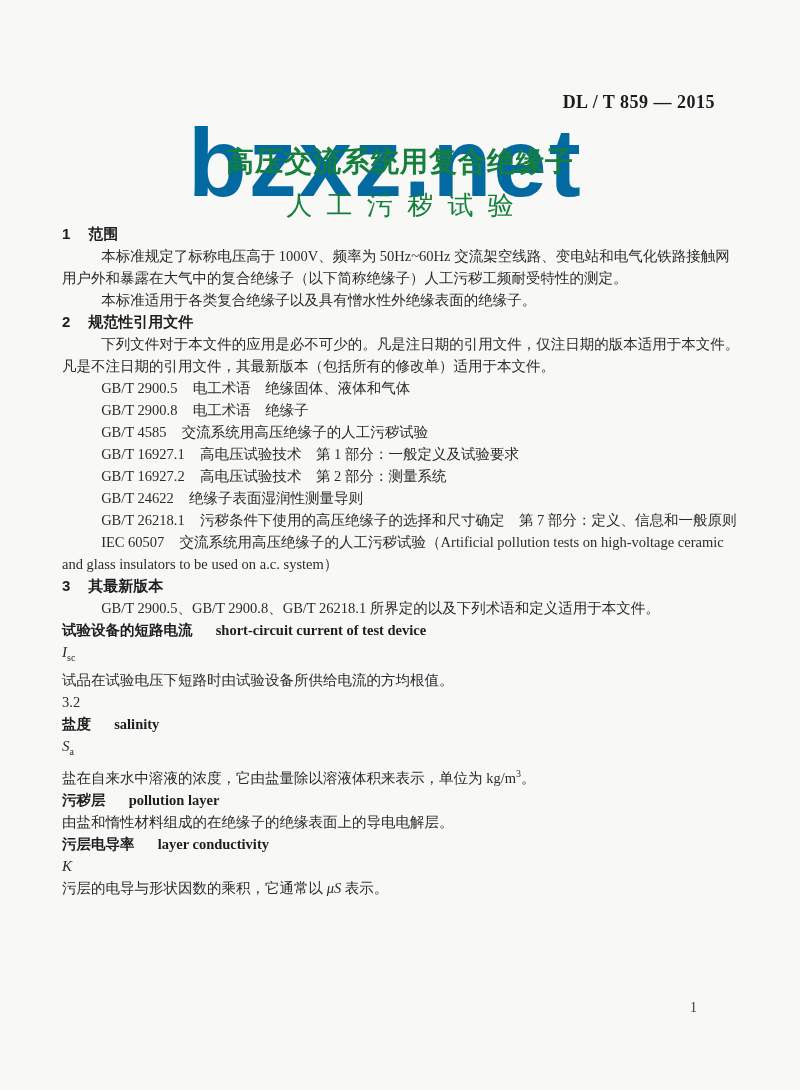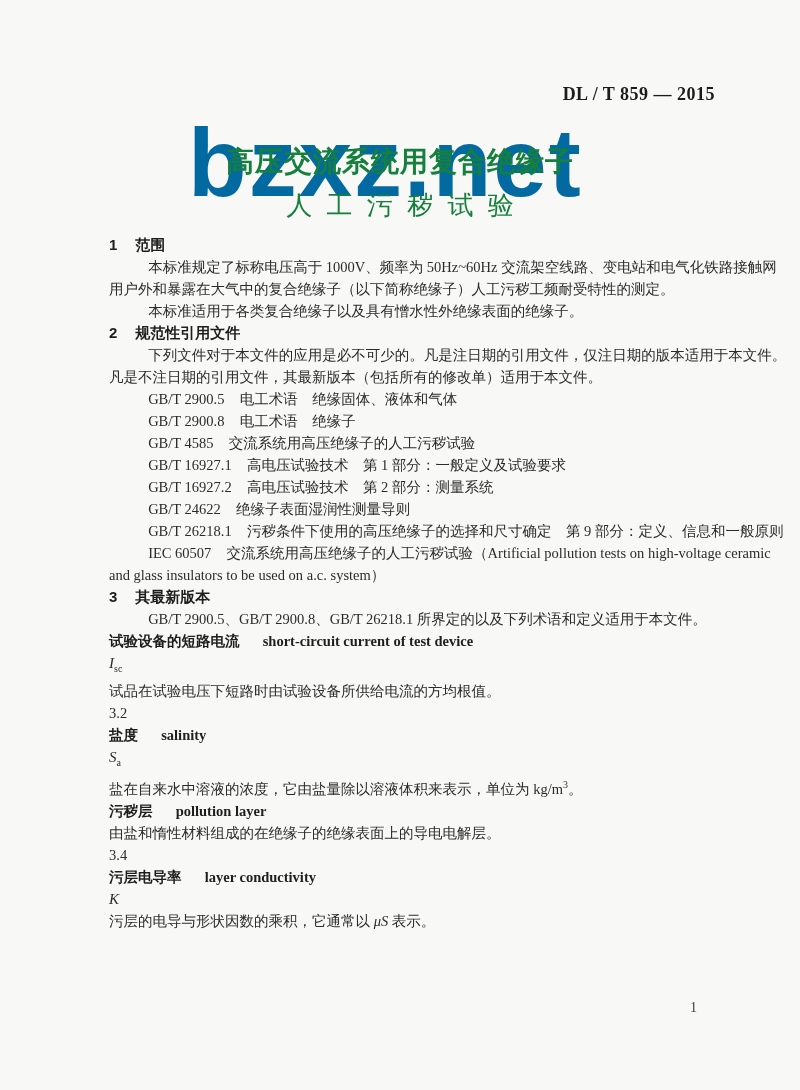--- a/index.html
+++ b/index.html
@@ -23,21 +23,21 @@
     font-family:"Liberation Sans","DejaVu Sans",sans-serif;
     font-weight:700;
     font-size:96px;
     letter-spacing:2px;
     color:#0369a1;
     z-index:0;
     user-select:none;
   }
   .doc-code{
     position:absolute;
-    top:84px;
+    top:92px;
     right:85px;
     font-weight:700;
     font-size:18px;
     letter-spacing:0.5px;
     color:#1c1c1c;
     z-index:2;
   }
   .doc-title{
     position:absolute;
     top:143px;
@@ -57,26 +57,25 @@
     font-family:"Liberation Sans","DejaVu Sans",sans-serif;
     font-weight:400;
     font-size:26px;
     letter-spacing:0.55em;
     margin-left:0.55em; 
     margin-top:7px;
   }
   .content{
     position:absolute;
     left:62px;
-    top:234px;
+    top:223px;
     width:678px;
     z-index:1;
     font-size:14.5px;
     line-height:22px;
-    margin-left:47px;
   }
   .sec-heading{
     font-family:"Liberation Sans","DejaVu Sans",sans-serif;
     font-weight:700;
     font-size:15px;
     color:#1e1e1e;
     margin:15px 0 13px 8px;
   }
   .sec-heading .num{margin-right:1.2em;}
   .content p{margin:0;}
@@ -129,39 +128,38 @@
     <p class="para">本标准适用于各类复合绝缘子以及具有憎水性外绝缘表面的绝缘子。</p>
 
     <p class="sec-heading"><span class="num">2</span><span>规范性引用文件</span></p>
     <p class="para">下列文件对于本文件的应用是必不可少的。凡是注日期的引用文件，仅注日期的版本适用于本文件。凡是不注日期的引用文件，其最新版本（包括所有的修改单）适用于本文件。</p>
     <p class="ref-item"><span class="ref-code">GB/T 2900.5</span><span>电工术语　绝缘固体、液体和气体</span></p>
     <p class="ref-item"><span class="ref-code">GB/T 2900.8</span><span>电工术语　绝缘子</span></p>
     <p class="ref-item"><span class="ref-code">GB/T 4585</span><span>交流系统用高压绝缘子的人工污秽试验</span></p>
     <p class="ref-item"><span class="ref-code">GB/T 16927.1</span><span>高电压试验技术　第 1 部分：一般定义及试验要求</span></p>
     <p class="ref-item"><span class="ref-code">GB/T 16927.2</span><span>高电压试验技术　第 2 部分：测量系统</span></p>
     <p class="ref-item"><span class="ref-code">GB/T 24622</span><span>绝缘子表面湿润性测量导则</span></p>
-    <p class="ref-item"><span class="ref-code">GB/T 26218.1</span><span>污秽条件下使用的高压绝缘子的选择和尺寸确定　第 9 部分：定义、信息和一般原则</span></p>
+    <p class="ref-item"><span class="ref-code">GB/T 26218.1</span><span>污秽条件下使用的高压绝缘子的选择和尺寸确定　第 7 部分：定义、信息和一般原则</span></p>
     <p class="ref-item"><span class="ref-code">IEC 60507</span><span>交流系统用高压绝缘子的人工污秽试验（Artificial pollution tests on high-voltage ceramic and glass insulators to be used on a.c. system）</span></p>
 
     <p class="sec-heading"><span class="num">3</span><span>其最新版本</span></p>
     <p class="para">GB/T 2900.5、GB/T 2900.8、GB/T 26218.1 所界定的以及下列术语和定义适用于本文件。</p>
 
     <p class="term-title"><span class="zh">试验设备的短路电流</span><span class="en">short-circuit current of test device</span></p>
     <p class="symbol-line"><i>I</i><sub>sc</sub></p>
     <p class="def">试品在试验电压下短路时由试验设备所供给电流的方均根值。</p>
 
     <p class="clause-num">3.2</p>
     <p class="term-title"><span class="zh">盐度</span><span class="en">salinity</span></p>
     <p class="symbol-line"><i>S</i><sub>a</sub></p>
     <p class="def"><span>盐在自来水中溶液的浓度，它由盐量除以溶液体积来表示，单位为 kg/m</span><sup>3</sup><span>。</span></p>
 
     <p class="term-title"><span class="zh">污秽层</span><span class="en">pollution layer</span></p>
     <p class="def">由盐和惰性材料组成的在绝缘子的绝缘表面上的导电电解层。</p>
 
-    <p class="clause-num">3.4</p>
     <p class="term-title"><span class="zh">污层电导率</span><span class="en">layer conductivity</span></p>
     <p class="symbol-line"><i>K</i></p>
     <p class="def"><span>污层的电导与形状因数的乘积，它通常以 </span><i>μS</i><span> 表示。</span></p>
 
   </div>
 
   <div class="page-number">1</div>
 
 </div>
 

